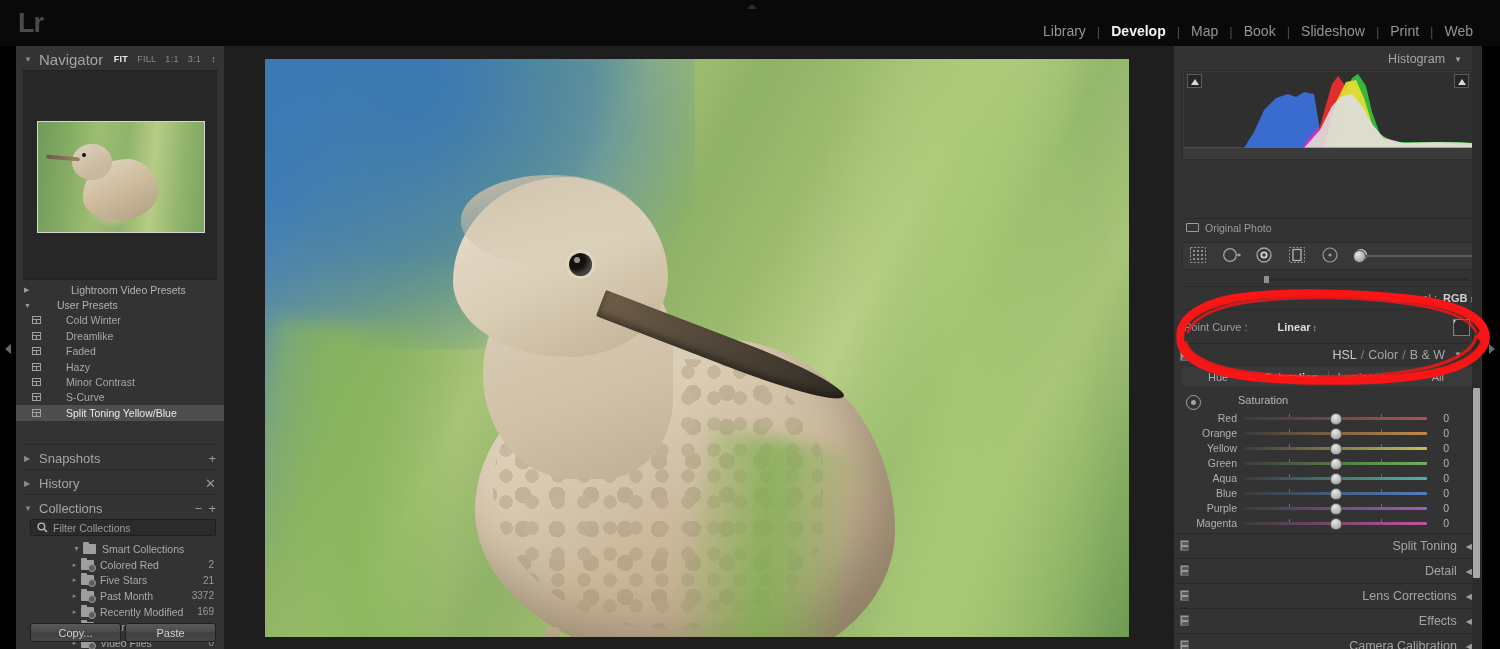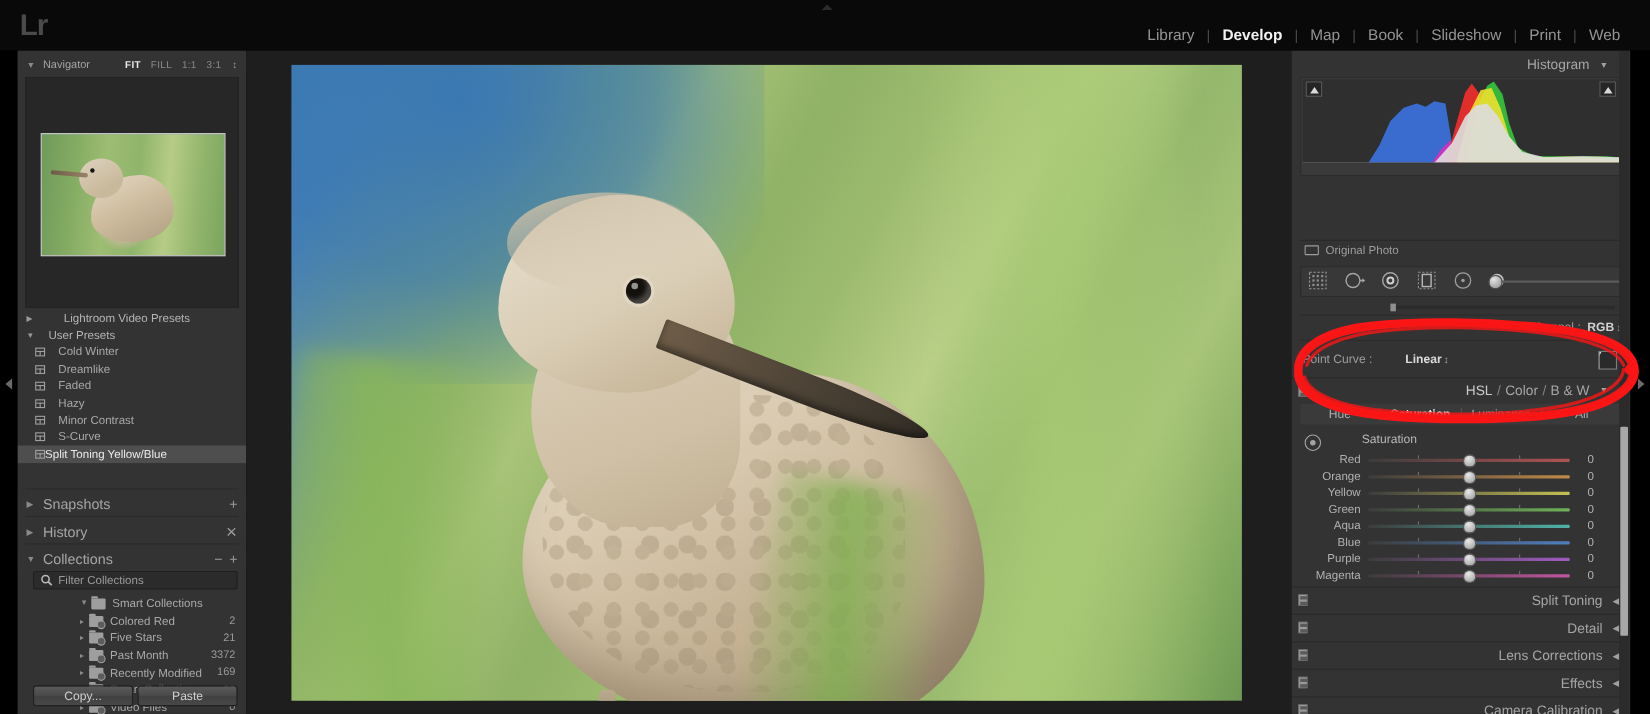--- a/index.html
+++ b/index.html
@@ -46,21 +46,21 @@
     position:absolute; left:16px; top:0; width:208px; height:603px;
     background:#333333; overflow:hidden;
   }
   #left-scroll { position:absolute; left:0; top:0; width:208px; height:603px; }
 
   .panel-head {
     height:22px; display:flex; align-items:center; padding:0 8px;
     font-size:12.5px; color:#9b9b9b; background:#333333; cursor:pointer;
   }
   .panel-head .tw { font-size:8px; color:#8a8a8a; margin-right:7px; width:8px; }
-  .panel-head .title { flex:1; font-size:10px; color:#a5a5a5; }
+  .panel-head .title { flex:1; font-size:15px; color:#a5a5a5; }
 
   #nav-head { position:absolute; left:0; top:2px; width:208px; }
   #nav-zooms { display:flex; align-items:center; gap:9px; font-size:9px; color:#8a8a8a; letter-spacing:.3px;}
   #nav-zooms .z { cursor:pointer; }
   #nav-zooms .z.on { color:#e8e8e8; font-weight:bold; }
   #nav-zooms .sd { font-size:9px; color:#9a9a9a; margin-left:1px;}
 
   #nav-box {
     position:absolute; left:7px; top:24px; width:194px; height:210px;
     background:#272727; border:1px solid #222;
@@ -87,21 +87,21 @@
   .bird-beak {
     position:absolute; left:8px; top:34px; width:34px; height:4px;
     background:linear-gradient(90deg,#6d5a46,#9a8468);
     transform:rotate(5deg); border-radius:2px;
   }
   .bird-eye { position:absolute; left:44px; top:31px; width:4px; height:4px; background:#141414; border-radius:50%; }
 
   #presets-list { position:absolute; left:0; top:236px; width:208px; }
   .preset-row {
     height:15.4px; display:flex; align-items:center; font-size:10.5px;
-    color:#a8a8a8; padding-left:8px; cursor:pointer;
+    color:#a8a8a8; padding-left:8px; cursor:pointer;gap:13px;
   }
   .preset-row.grp { color:#b4b4b4; }
   .preset-row .tw { width:10px; font-size:7px; color:#9a9a9a; }
   .preset-row.child { padding-left:16px; }
   .preset-row.selected { background:#4e4e4e; color:#eaeaea; }
   .sq-icon {
     display:inline-block; width:9px; height:8px; border:1px solid #a0a0a0;
     position:relative; vertical-align:-1px;
   }
   .sq-icon::before { content:""; position:absolute; left:0; right:0; top:2px; height:1px; background:#a0a0a0; }
@@ -495,21 +495,21 @@
         <div class="preset-row child">
           <span class="sq-icon"></span>
           <span style="margin-left:12px">Minor Contrast</span>
         </div>
         <div class="preset-row child">
           <span class="sq-icon"></span>
           <span style="margin-left:12px">S-Curve</span>
         </div>
         <div class="preset-row child selected">
           <span class="sq-icon"></span>
-          <span style="">Split Toning Yellow/Blue</span>
+          <span style="margin-left:12px">Split Toning Yellow/Blue</span>
         </div>
       </div>
 
       <div class="sep-line" style="top:398px;"></div>
 
       <div class="panel-head" id="snapshots-head">
         <span class="tw">▶</span>
         <span class="title" style="font-size:13px">Snapshots</span>
         <span class="head-btn">+</span>
       </div>

